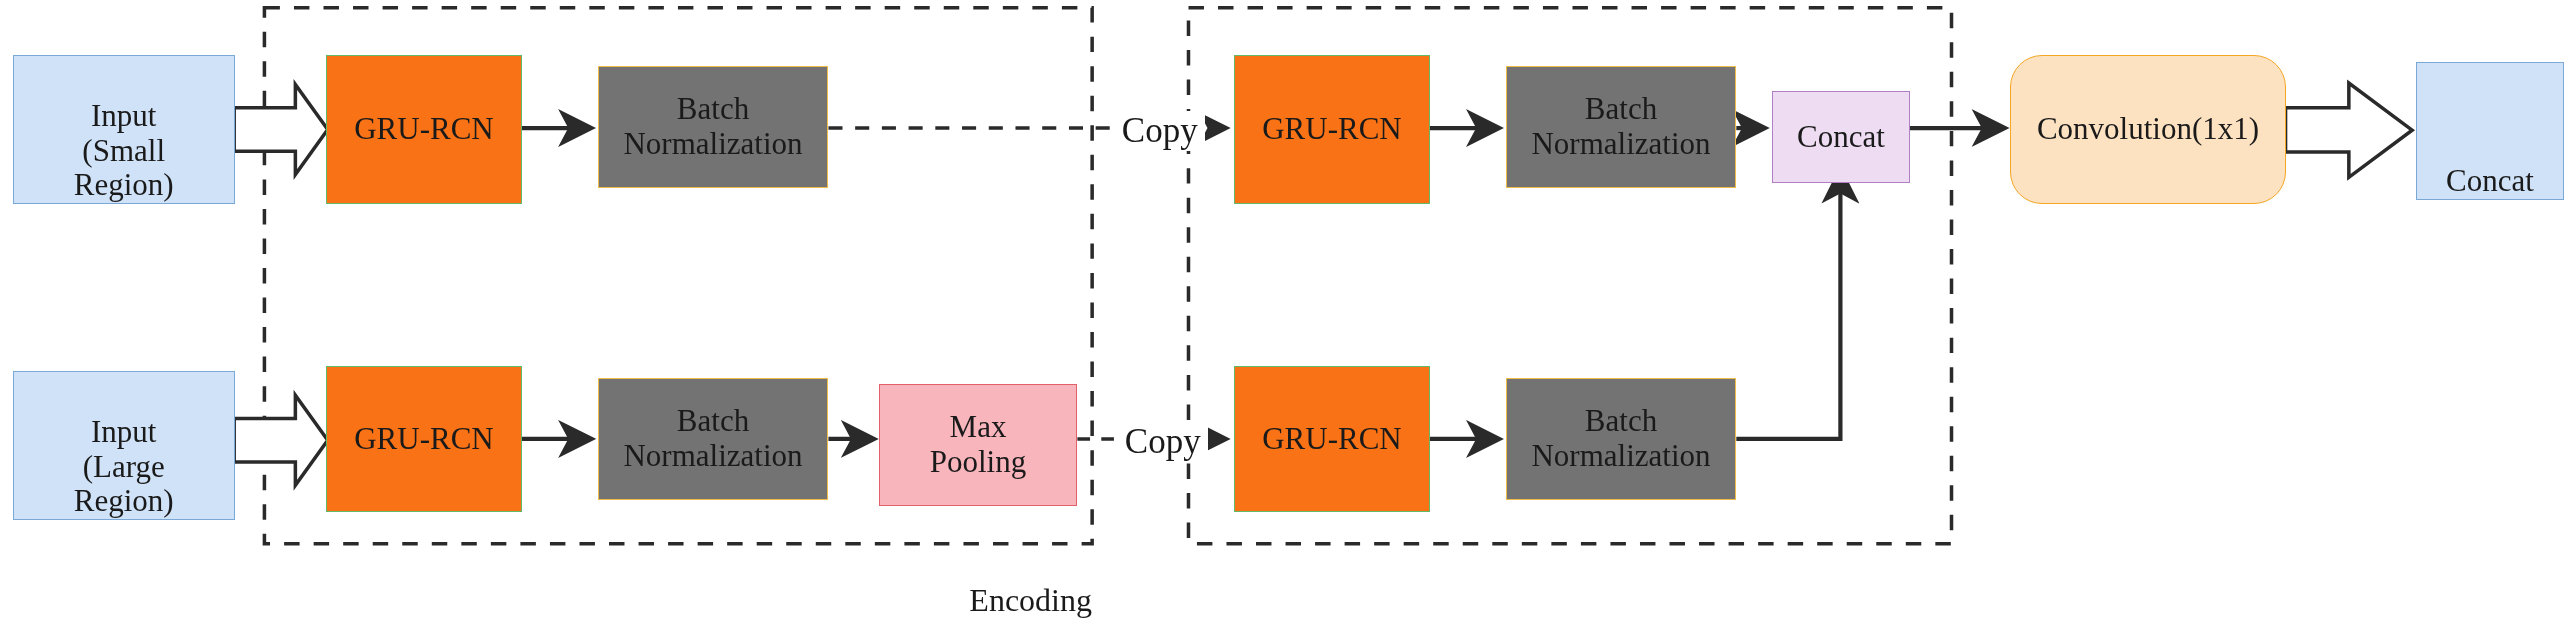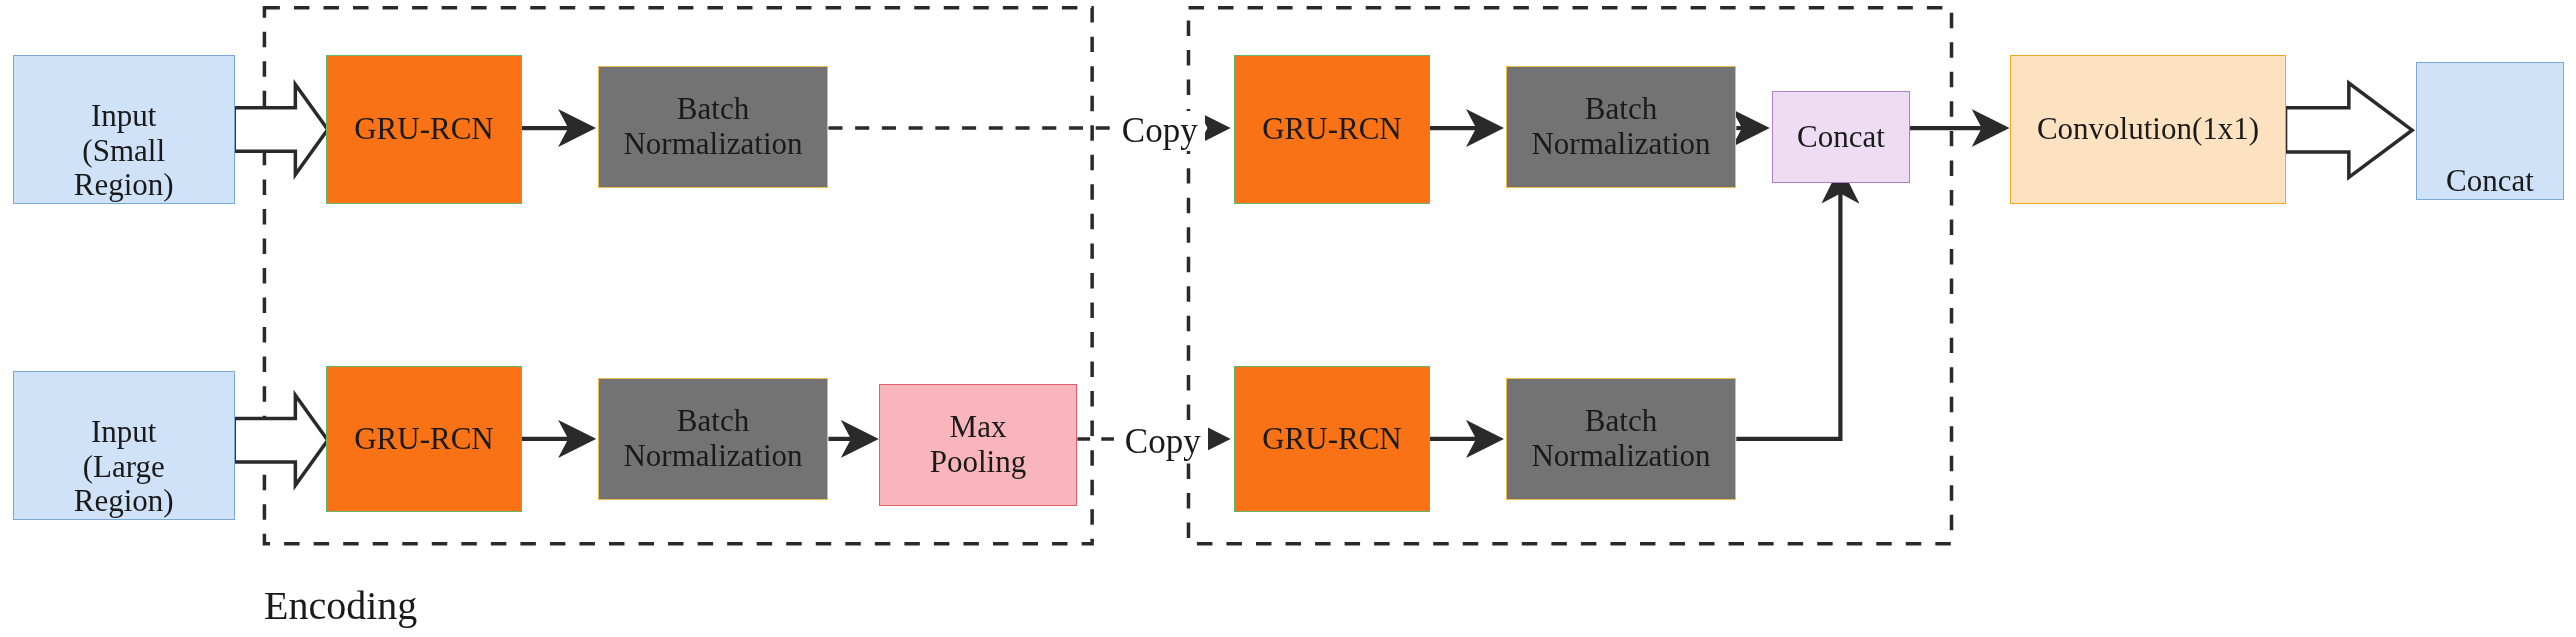--- a/index.html
+++ b/index.html
@@ -11,21 +11,21 @@
         justify-content:center;text-align:center;line-height:1.12;
         font-size:31px;white-space:pre-line;}
   .node.blue{background:#cfe2f7;border:1.4px solid #7aa9d8;align-items:flex-end;}
   .node.green{background:#f97316;border:1.4px solid #63b968;}
   .node.yellow{background:#737373;border:1.4px solid #f0bc4a;}
   .node.red{background:#f8b6bc;border:1.4px solid #e2606c;font-family:Liberation Serif, serif;}
   .node.purple{background:#eddcf2;border:1.4px solid #b07fc4;}
   .node.orange{background:#fde2c2;border:1.4px solid #f5a623;}
   .node .txt{display:block;width:100%;}
   .nowrap .txt{white-space:nowrap;}
-  .grouplabel{position:absolute;font-size:40px;text-align:left;}
+  .grouplabel{position:absolute;font-size:32px;text-align:right;}
   .copylabel{position:absolute;font-size:35px;background:#fff;
              padding:0 2.8px;text-align:center;white-space:nowrap;}
 </style>
 </head>
 <body>
 
 <div id="stage">
 
   <svg id="svglayer" viewBox="0 0 3663 907">
     <defs>
@@ -119,21 +119,21 @@
 
   <div class="node green nowrap" style="left:1234px;top:366px;width:196px;height:146px;">
     <span class="txt">GRU-RCN</span>
   </div>
 
   <div class="node yellow" style="left:1506px;top:378px;width:230px;height:122px;">
     <span class="txt">Batch
 Normalization</span>
   </div>
 
-  <div class="node orange nowrap" style="left:2010px;top:55px;width:276px;height:149px;">
+  <div class="node orange nowrap" style="left:2010px;top:55px;width:276px;height:149px;border-radius:32px;">
     <span class="txt" style="margin:0 -18.3px;">Convolution(1x1)</span>
   </div>
 
   <div class="node blue nowrap" style="left:2416px;top:62px;width:148px;height:138px;">
     <span class="txt">Concat</span>
   </div>
 
   <div class="copylabel" style="left:1115px;top:111px;width:84px;">Copy</div>
 
   <div class="copylabel" style="left:1118px;top:422px;width:84px;">Copy</div>

